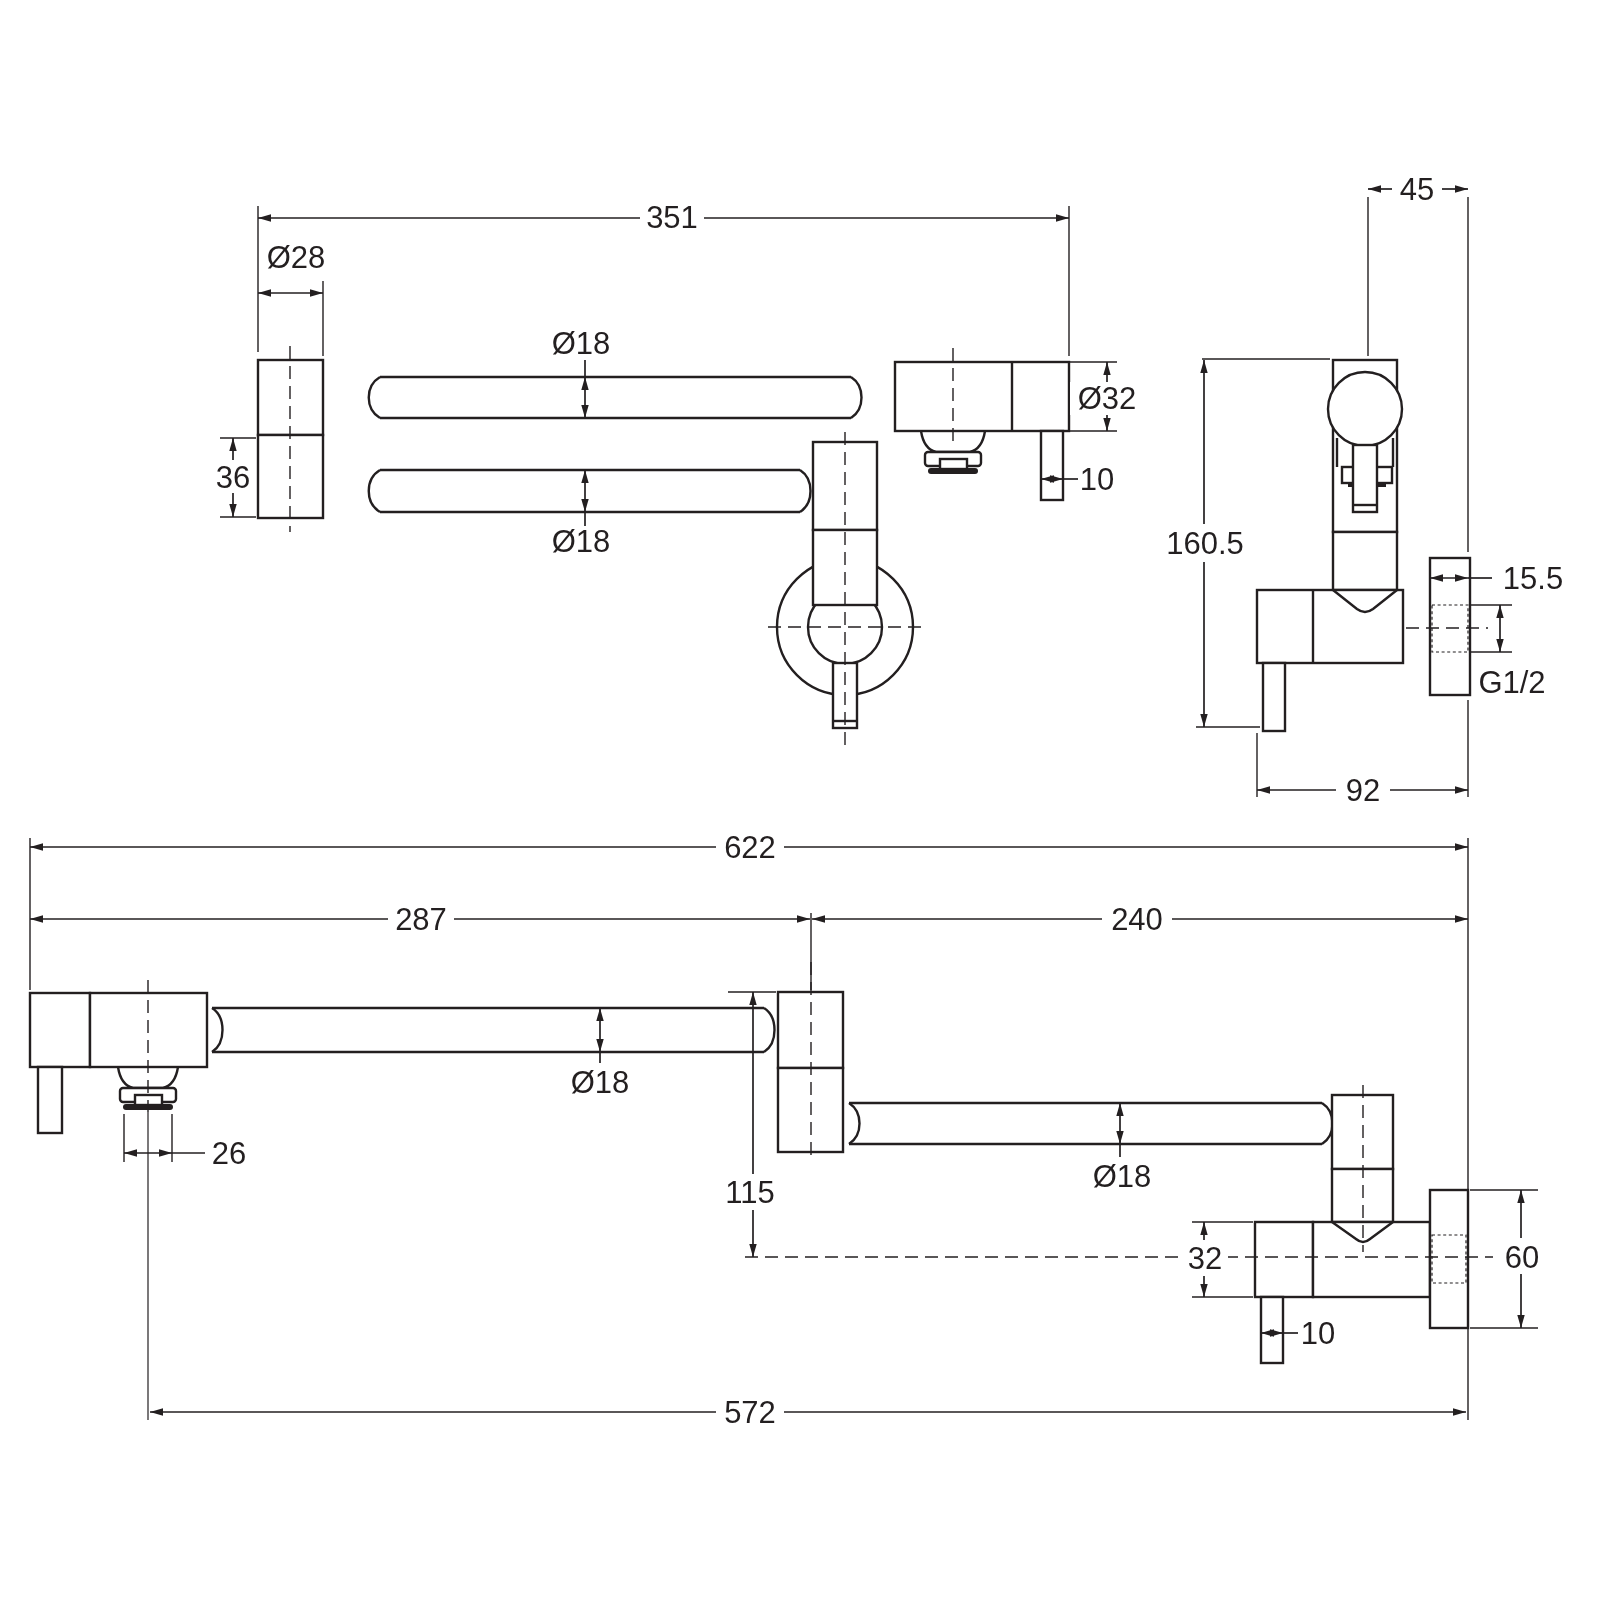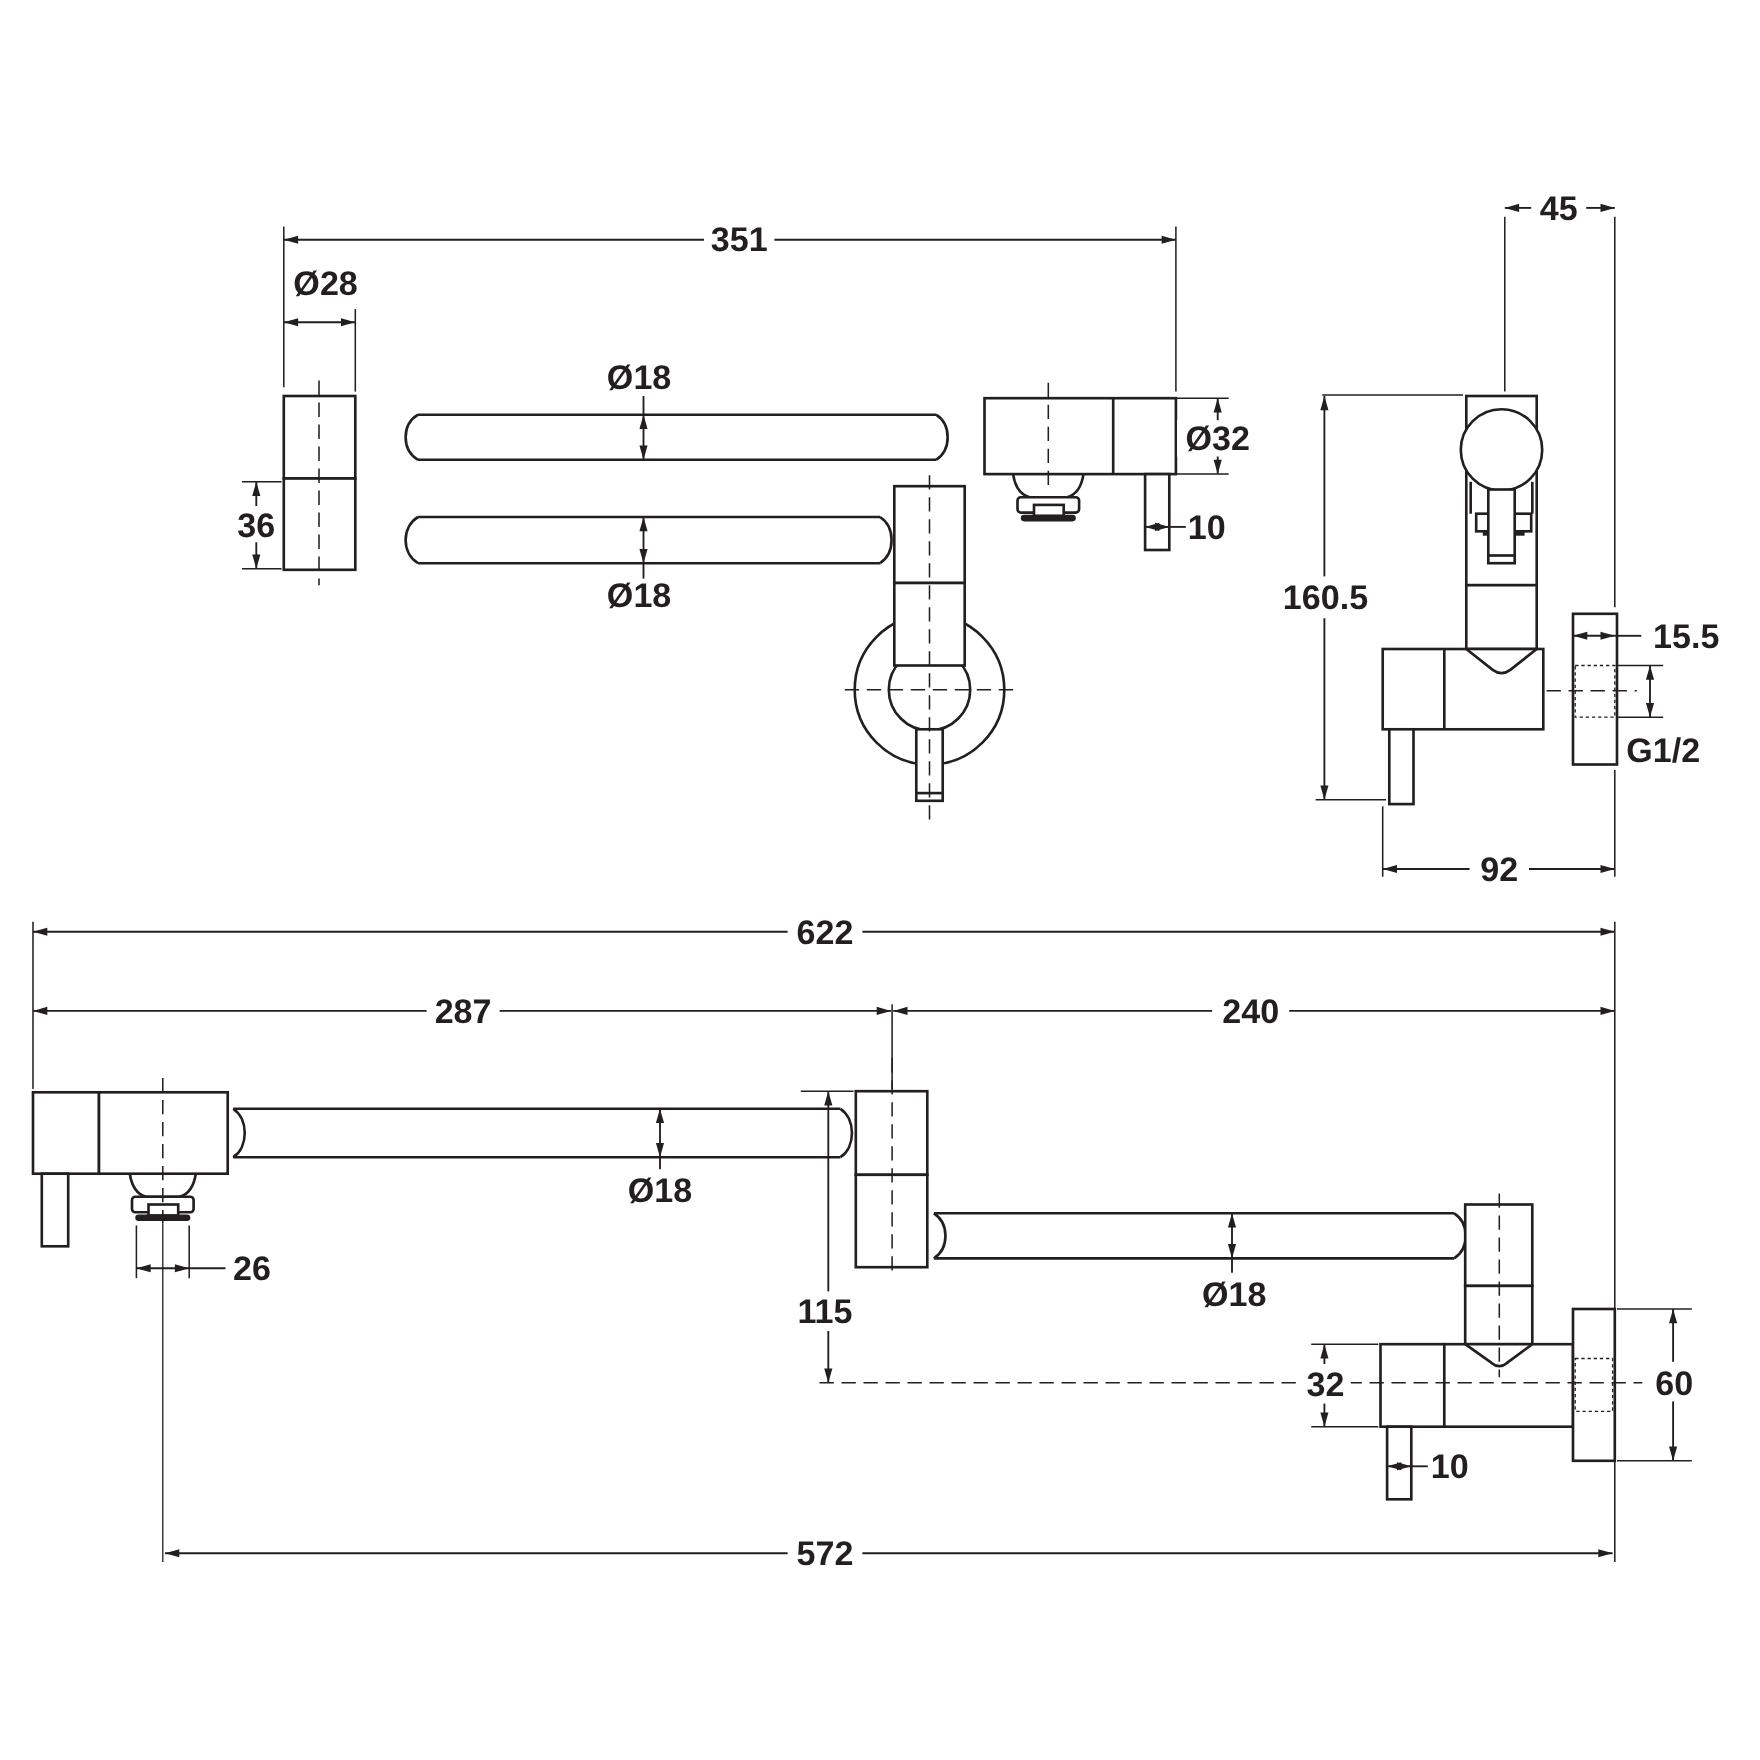--- a/index.html
+++ b/index.html
@@ -1,16 +1,16 @@
 <!DOCTYPE html>
 <html><head>
 <meta charset="utf-8">
 <style>
   html,body{margin:0;padding:0;background:#fff;}
-  #canvas{width:1436px;height:1600px;background:#ffffff;position:relative;font-weight:bold;}
+  #canvas{width:1436px;height:1600px;background:#ffffff;position:relative;}
   svg{display:block;}
   .obj{fill:#ffffff;stroke:#231f20;stroke-width:2.4;stroke-linejoin:miter;}
   .objn{fill:none;stroke:#231f20;stroke-width:2.4;stroke-linejoin:miter;}
   .dk{fill:#231f20;stroke:none;}
   .dim{stroke:#231f20;stroke-width:1.7;fill:none;}
   .ext{stroke:#231f20;stroke-width:1.4;fill:none;}
   .cl{stroke:#231f20;stroke-width:1.4;stroke-dasharray:13 7;fill:none;}
   .thr{fill:none;stroke:#231f20;stroke-width:1.2;stroke-dasharray:3 2.6;}
   .xln{stroke:#231f20;stroke-width:1.2;fill:none;}
   .tbg{fill:#ffffff;stroke:none;}

